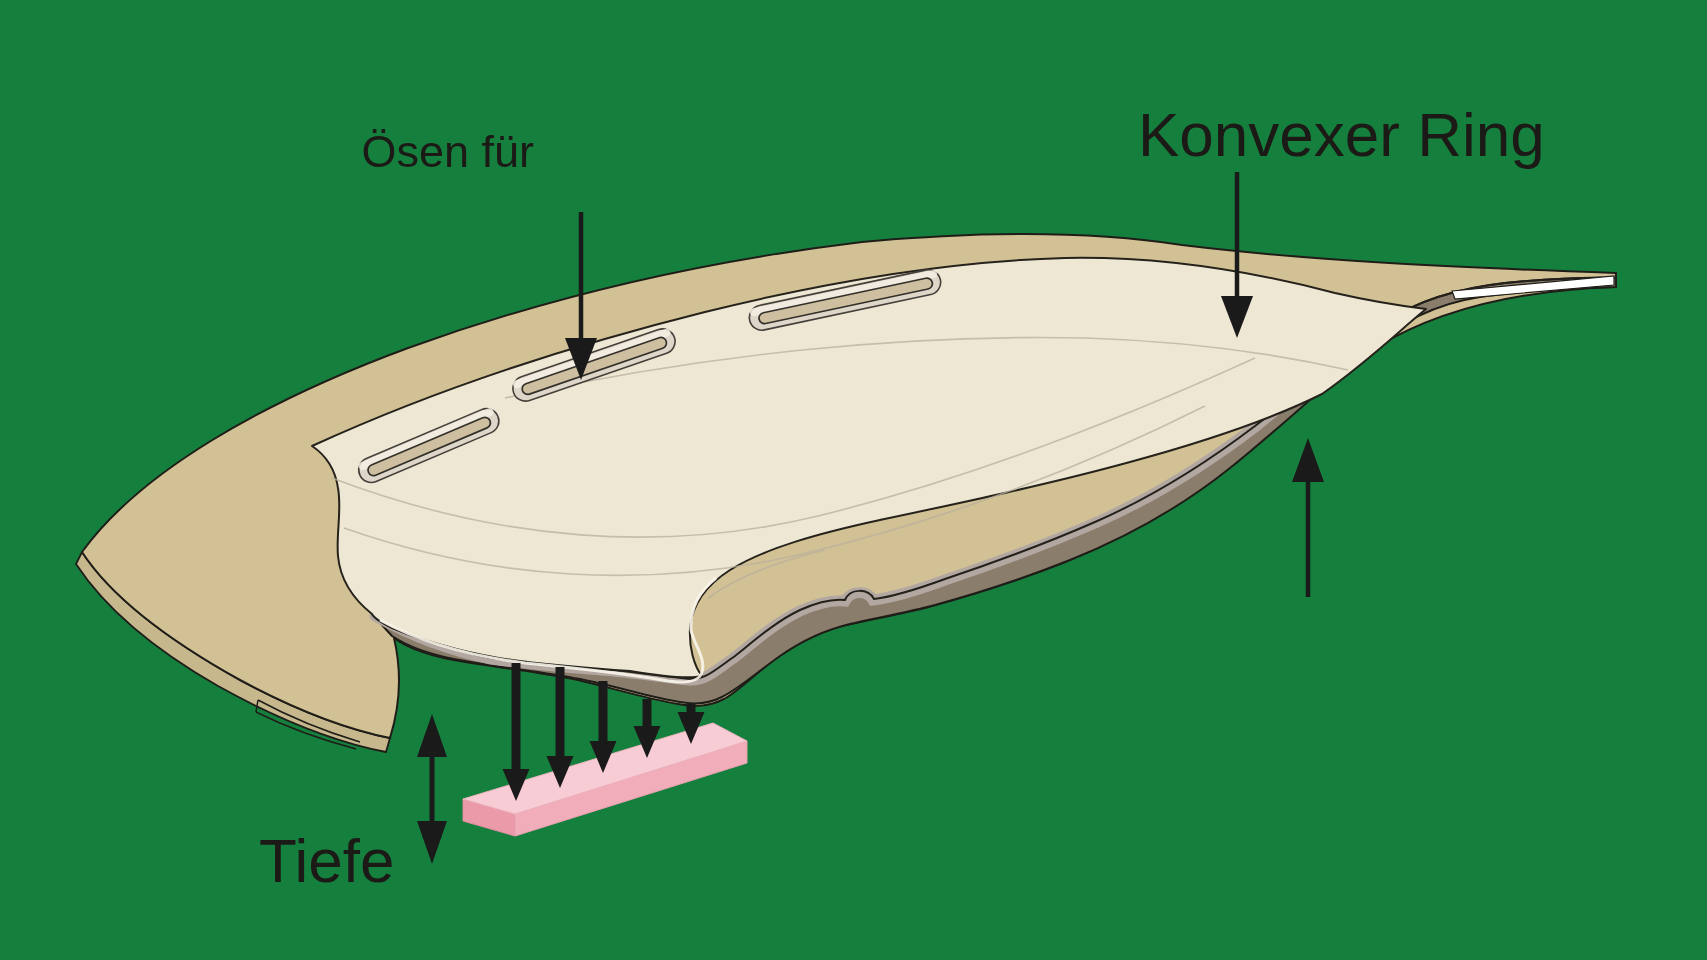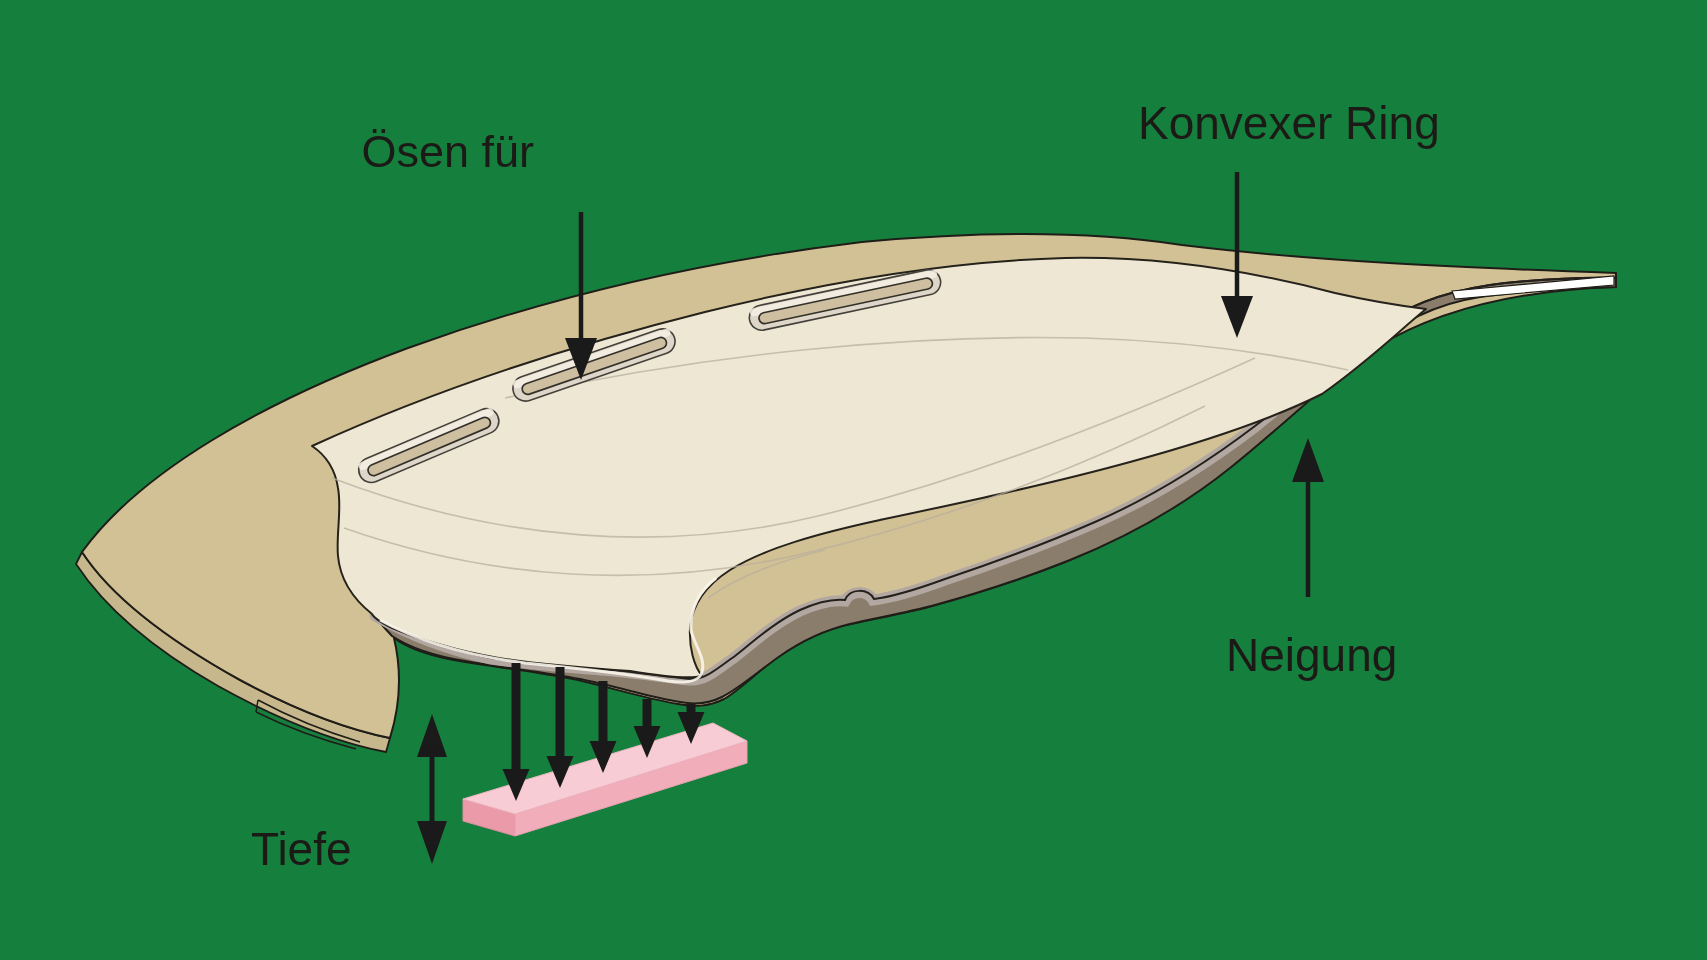--- a/index.html
+++ b/index.html
@@ -2,27 +2,27 @@
 <html><head>
 <meta charset="utf-8">
 <style>
   html,body{margin:0;padding:0;background:#ffffff;}
   .stage{
     position:relative;width:1707px;height:960px;background:#15803d;overflow:hidden;
     font-family:"Liberation Sans","DejaVu Sans",sans-serif;color:#1c1a16;
   }
   .stage svg{position:absolute;left:0;top:0;}
   .lbl{
-    position:absolute;color:#1c1a16;font-size:46px;line-height:1.38;
+    position:absolute;color:#1c1a16;font-size:62px;line-height:1.38;
     white-space:nowrap;letter-spacing:0px;
   }
   .lbl-eyelets{left:178px;top:120px;width:356px;text-align:right;font-size:45px;line-height:64px;white-space:normal;}
   .lbl-convex{left:1138px;top:92px;}
   .lbl-incline{left:1226px;top:624px;}
-  .lbl-depth{left:251px;top:818px;}
+  .lbl-depth{left:259px;top:818px;}
 </style>
 </head>
 <body>
 
 <div class="stage">
 
   <svg width="1707" height="960" viewBox="0 0 1707 960">
 
     <path d="M 82,552 C 112,598 168,640 240,680 C 292,708 345,729 390,738 L 386,752 C 330,741 272,716 218,686 C 155,650 105,608 76,564 Z" fill="#c7b78d" stroke="#1f1d18" stroke-width="1.8"></path>
 
@@ -186,16 +186,15 @@
         <polygon points="417,757 447,757 432,714" stroke="none"></polygon>
         <polygon points="417,821 447,821 432,864" stroke="none"></polygon>
       </g>
     </g>
   </svg>
 
   <div class="lbl lbl-eyelets">
     <div>Ösen für</div>
   </div>
   <div class="lbl lbl-convex">Konvexer Ring</div>
-  <div class="lbl lbl-incline">Neigung</div>
   <div class="lbl lbl-depth">Tiefe</div>
 
 </div>
 
 </body></html>

